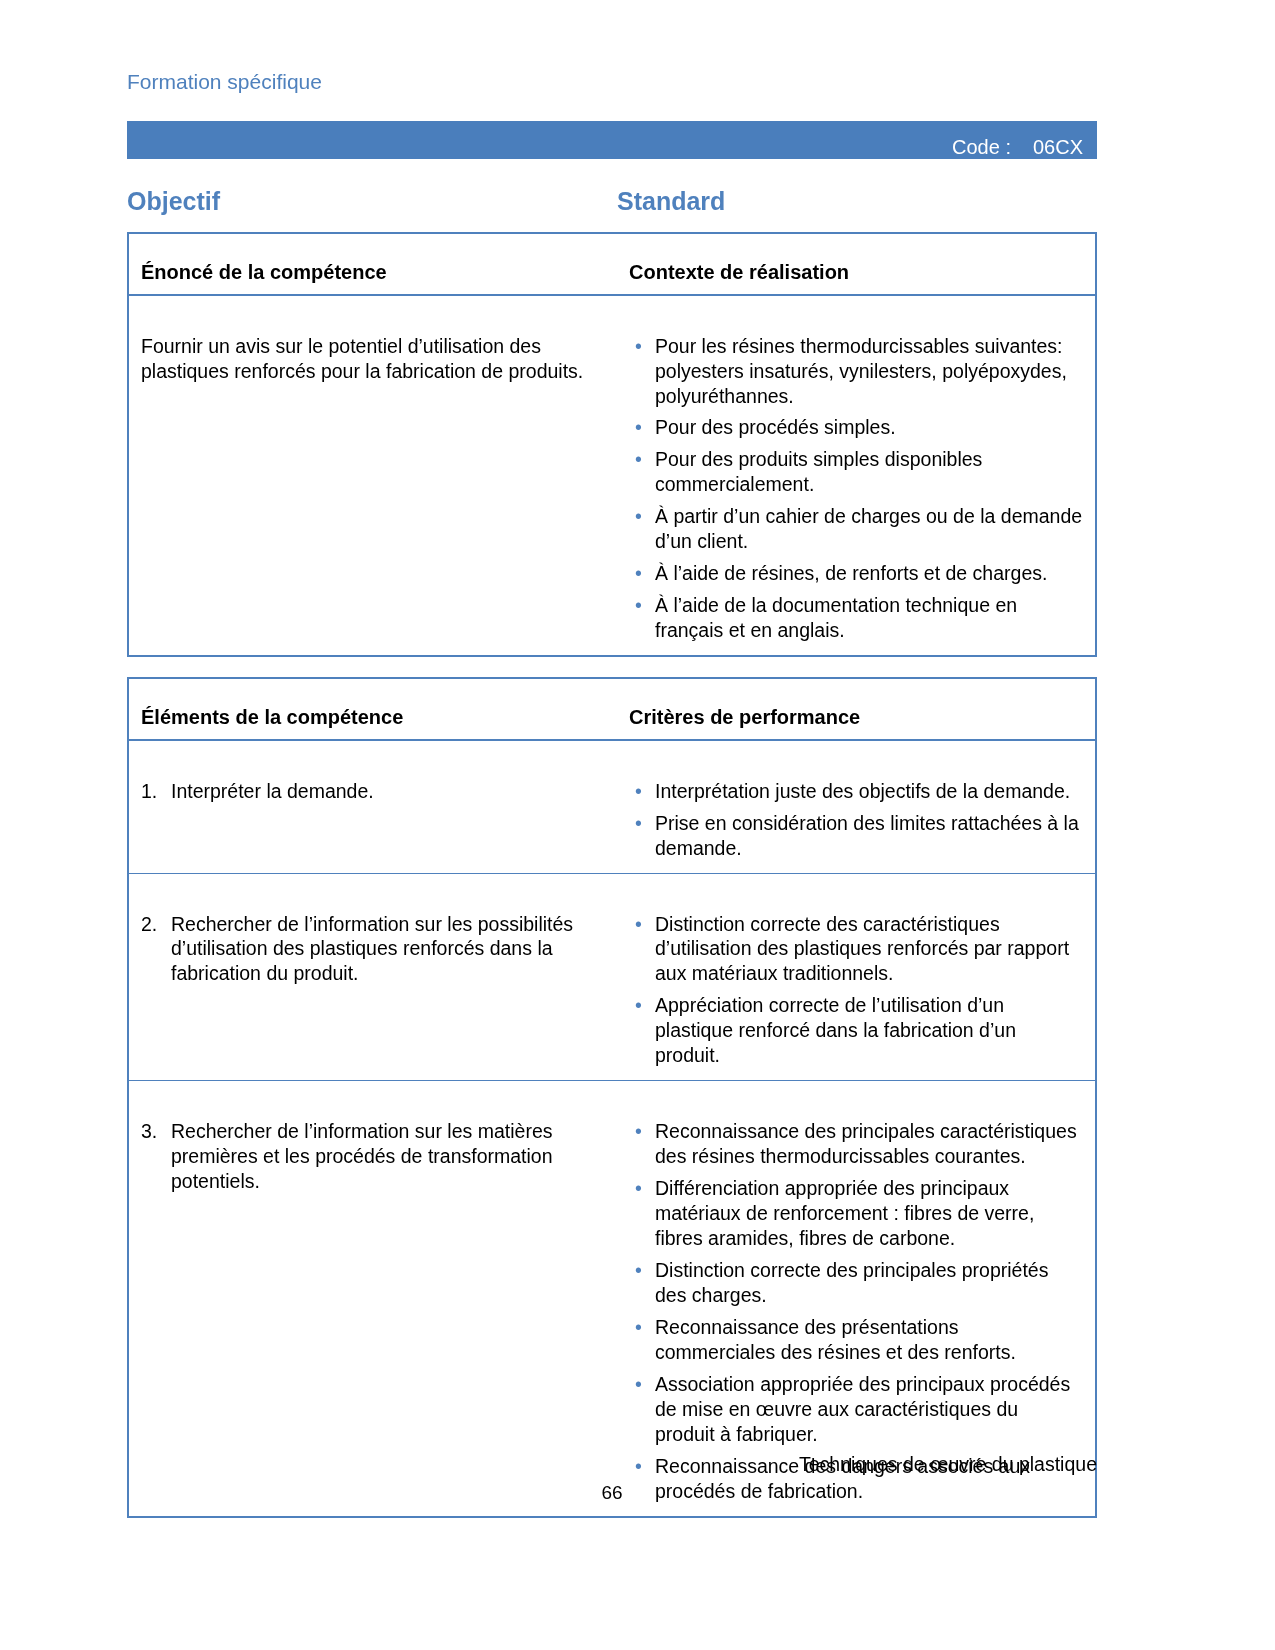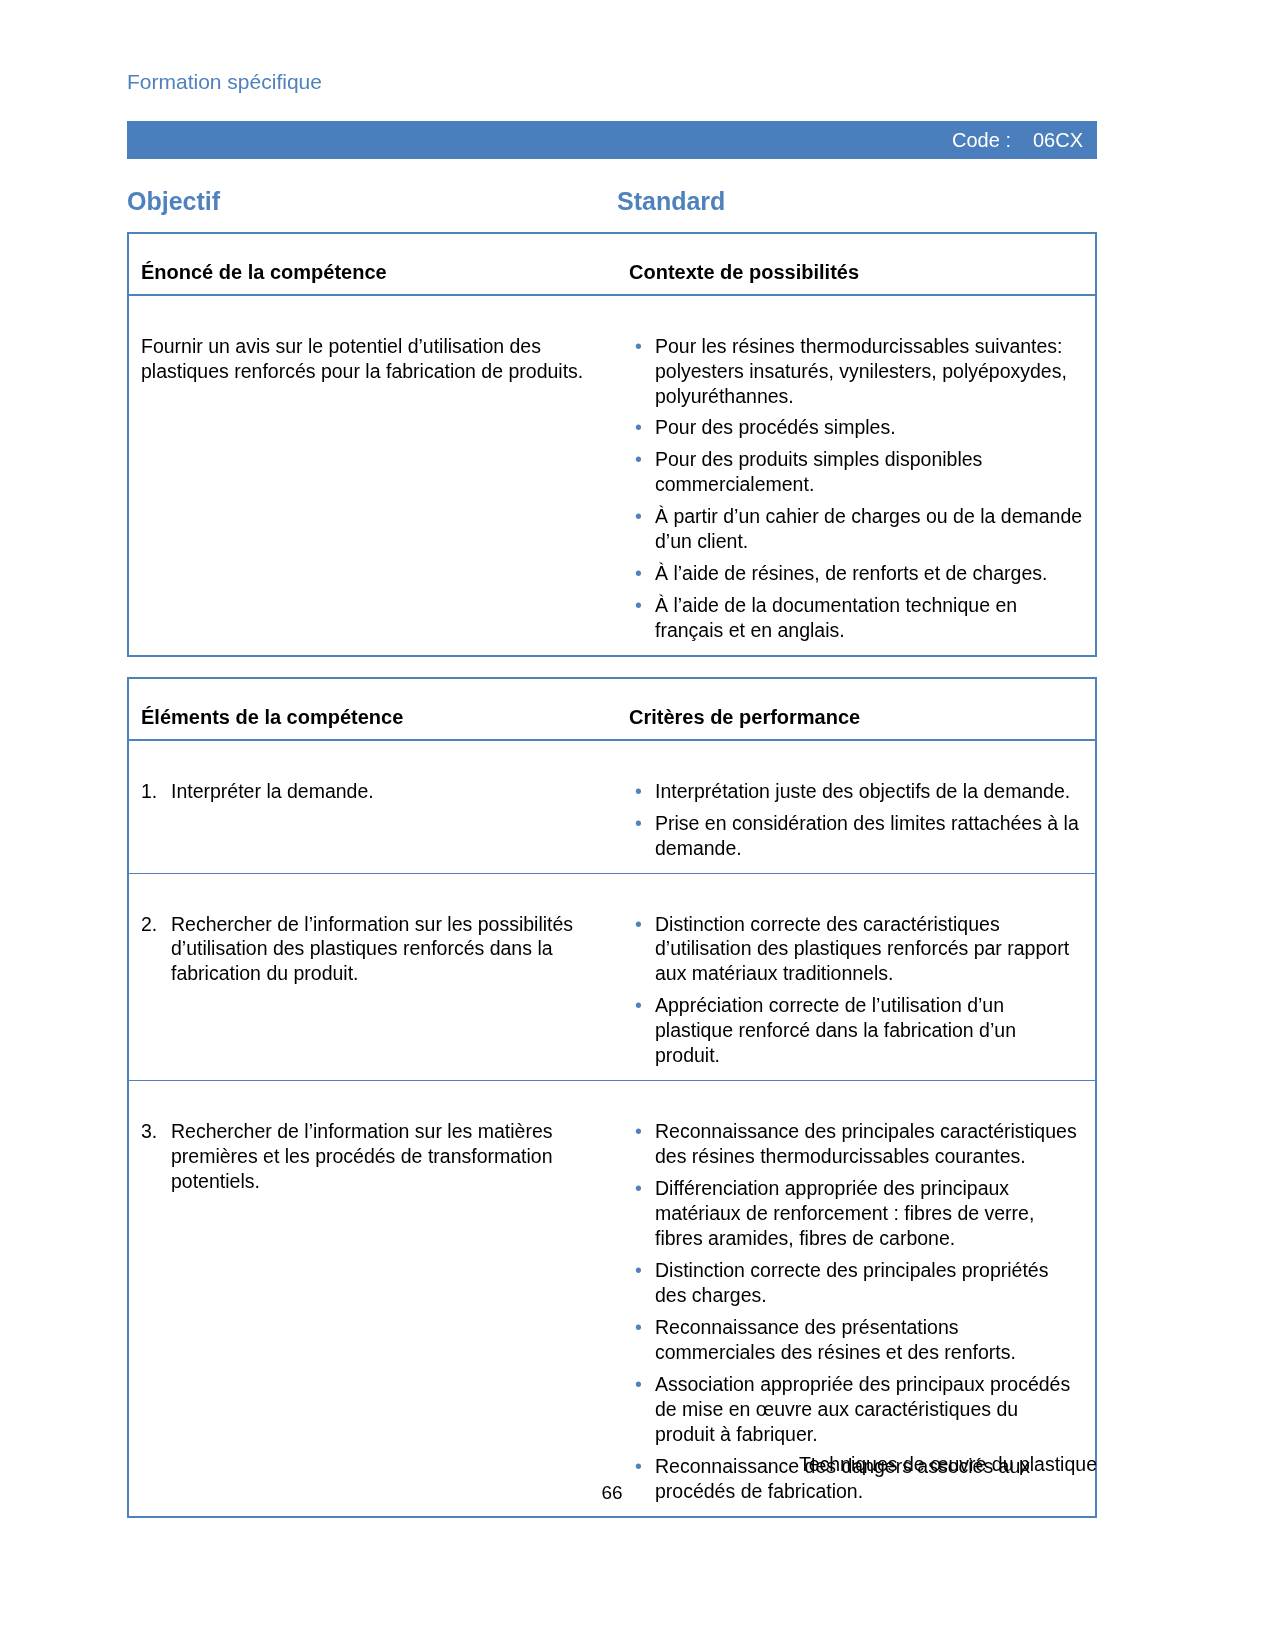--- a/index.html
+++ b/index.html
@@ -24,21 +24,21 @@
     font-size:21px;
     color:#4f81bd;
   }
   .code-banner {
     margin-top:27px;
     height:38px;
     background:#4a7ebc;
     color:#ffffff;
     font-size:20px;
     display:flex;
-    align-items:center;
+    align-items:flex-end;
     justify-content:flex-end;
     padding-right:14px;
   }
   .code-banner .code-value { margin-left:22px; }
   .col-headings {
     margin-top:28px;
     display:grid;
     grid-template-columns:490px 1fr;
     font-size:25px;
     font-weight:bold;
@@ -112,21 +112,21 @@
     </div>
 
     <div class="col-headings">
       <div>Objectif</div>
       <div>Standard</div>
     </div>
 
     <div class="tbl">
       <div class="t-row t-head">
         <div class="cell">Énoncé de la compétence</div>
-        <div class="cell">Contexte de possibilités</div>
+        <div class="cell">Contexte de réalisation</div>
       </div>
       <div class="t-row t-body">
         <div class="cell">Fournir un avis sur le potentiel d’utilisation des plastiques renforcés pour la fabrication de produits.</div>
         <div class="cell">
           <ul class="bullets">
             <li>Pour les résines thermodurcissables suivantes: polyesters insaturés, vynilesters, polyépoxydes, polyuréthannes.</li>
             <li>Pour des procédés simples.</li>
             <li>Pour des produits simples disponibles commercialement.</li>
             <li>À partir d’un cahier de charges ou de la demande d’un client.</li>
             <li>À l’aide de résines, de renforts et de charges.</li>

